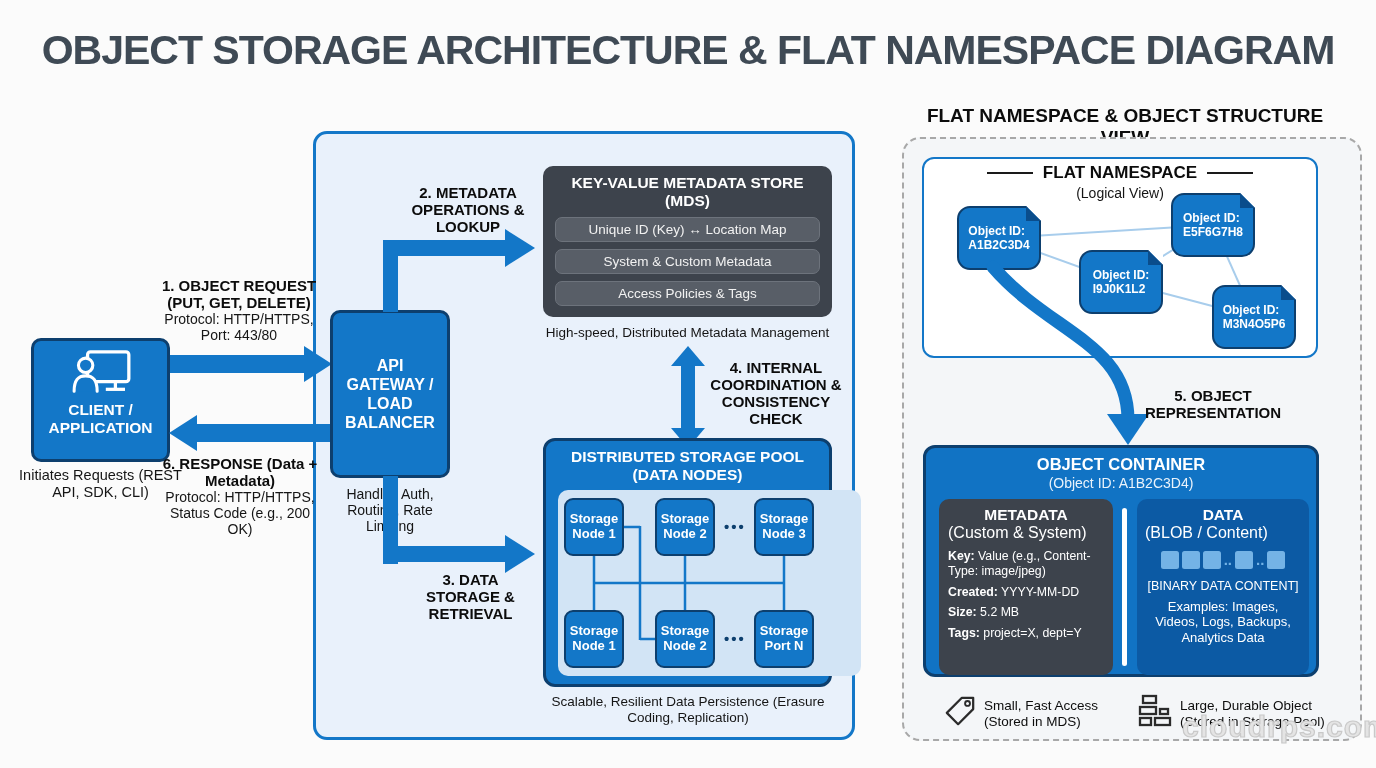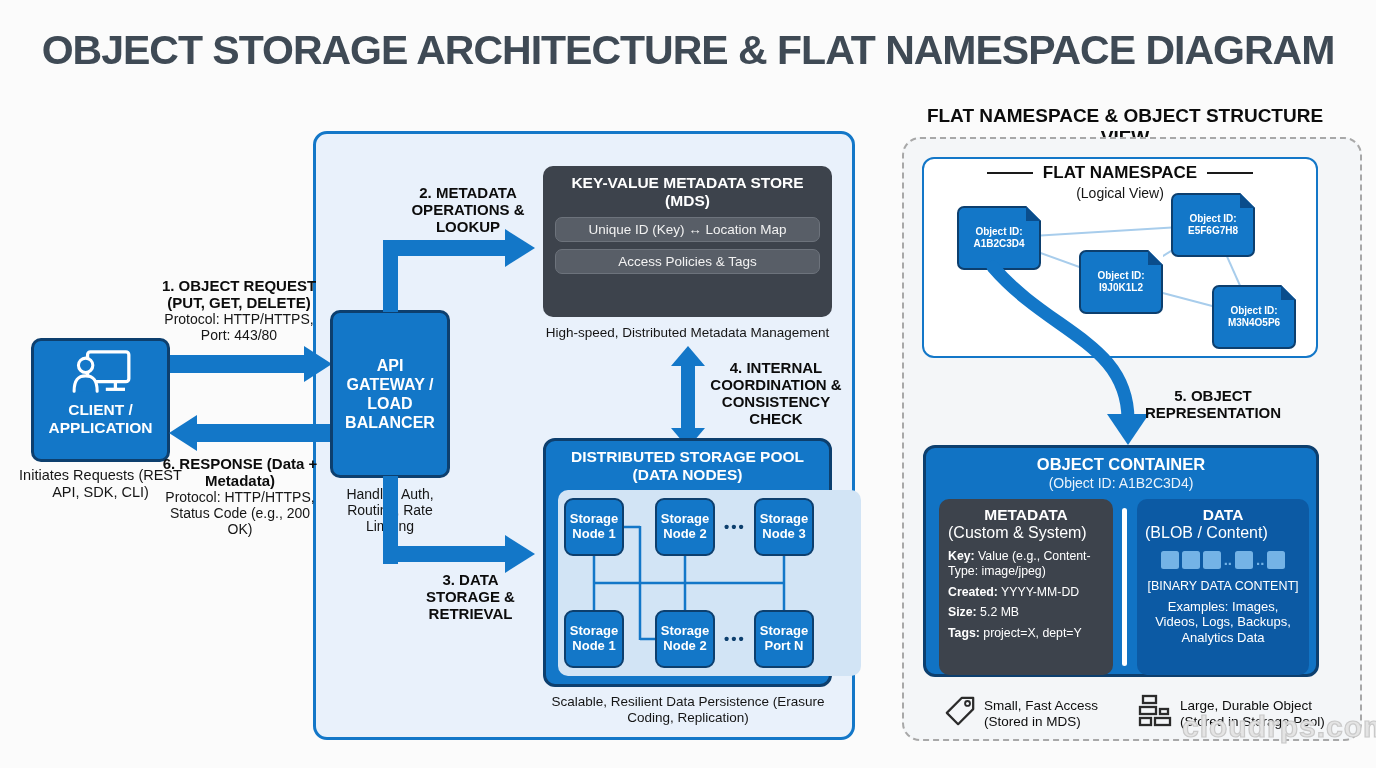--- a/index.html
+++ b/index.html
@@ -53,23 +53,23 @@
         align-items:center;justify-content:center;text-align:center;}
   .pool-dots{position:absolute;width:38px;color:#0d3f6e;font-weight:700;font-size:15px;letter-spacing:2px;text-align:center;}
 
   
   .ns-box{left:922px;top:157px;width:396px;height:201px;background:#fff;border:2.5px solid #1377c8;
           border-radius:12px;box-sizing:border-box;}
   .ns-title-row{position:absolute;left:0;right:0;top:4px;display:flex;align-items:center;justify-content:center;gap:10px;}
   .ns-line{width:46px;height:2.5px;background:#1a1a1a;}
   .ns-title{font-size:17px;font-weight:700;color:#0c0c0c;}
   .ns-sub{position:absolute;left:0;right:0;top:26px;text-align:center;font-size:14px;color:#151515;}
-  .obj-card{position:absolute;width:84px;height:64px;background:#1377c8;border:2px solid #0d3f6e;border-radius:7px;
-            box-sizing:border-box;color:#fff;font-weight:700;font-size:10px;line-height:1.2;display:flex;
-            align-items:center;justify-content:center;text-align:center;}
+  .obj-card{position:absolute;width:84px;height:64px;background:#1377c8;border:2px solid #0d3f6e;border-radius:13px;
+            box-sizing:border-box;color:#fff;font-weight:700;font-size:12px;line-height:1.2;display:flex;
+            align-items:center;justify-content:center;}
   .obj-card::before{content:'';position:absolute;top:-2px;right:-2px;width:0;height:0;
             border-top:15px solid #fff;border-left:15px solid transparent;}
   .obj-card::after{content:'';position:absolute;top:-2px;right:-2px;width:0;height:0;
             border-bottom:15px solid #0a4d8c;border-right:15px solid transparent;}
 
   
   .oc-box{left:923px;top:445px;width:396px;height:232px;background:#1173c4;border:3px solid #0d3f6e;
           border-radius:12px;box-sizing:border-box;}
   .oc-title{color:#fff;font-weight:700;font-size:16.5px;text-align:center;margin-top:7px;}
   .oc-sub{color:#eaf3fb;font-size:14px;text-align:center;margin-top:1px;}
@@ -141,20 +141,21 @@
   <div class="abs lbl-bold" style="left:408px;top:571px;width:125px;font-size:15px;">3. DATA STORAGE &amp; RETRIEVAL</div>
 
   <div class="abs shaft" style="left:681px;top:360px;width:14px;height:70px;"></div>
   <div class="abs head-up" style="left:671px;top:346px;"></div>
   <div class="abs head-down" style="left:671px;top:428px;"></div>
   <div class="abs lbl-bold" style="left:697px;top:359px;width:158px;font-size:15px;">4. INTERNAL COORDINATION &amp; CONSISTENCY CHECK</div>
 
   <div class="abs mds-box">
     <div class="mds-title">KEY-VALUE METADATA STORE (MDS)</div>
     <div class="mds-row">Unique ID (Key) ↔ Location Map</div>
+    <div class="mds-row">System &amp; Custom Metadata</div>
     <div class="mds-row">Access Policies &amp; Tags</div>
   </div>
   <div class="abs lbl-sub" style="left:535px;top:325px;width:305px;font-size:13.5px;">High-speed, Distributed Metadata Management</div>
 
   <div class="abs pool-box">
     <div class="pool-title">DISTRIBUTED STORAGE POOL (DATA NODES)</div>
     <div class="pool-inner">
       <svg width="259" height="186" style="position:absolute;left:0;top:0;">
         <g stroke="#1377c8" stroke-width="2.5">
           <line x1="36" y1="93" x2="226" y2="93"></line>

